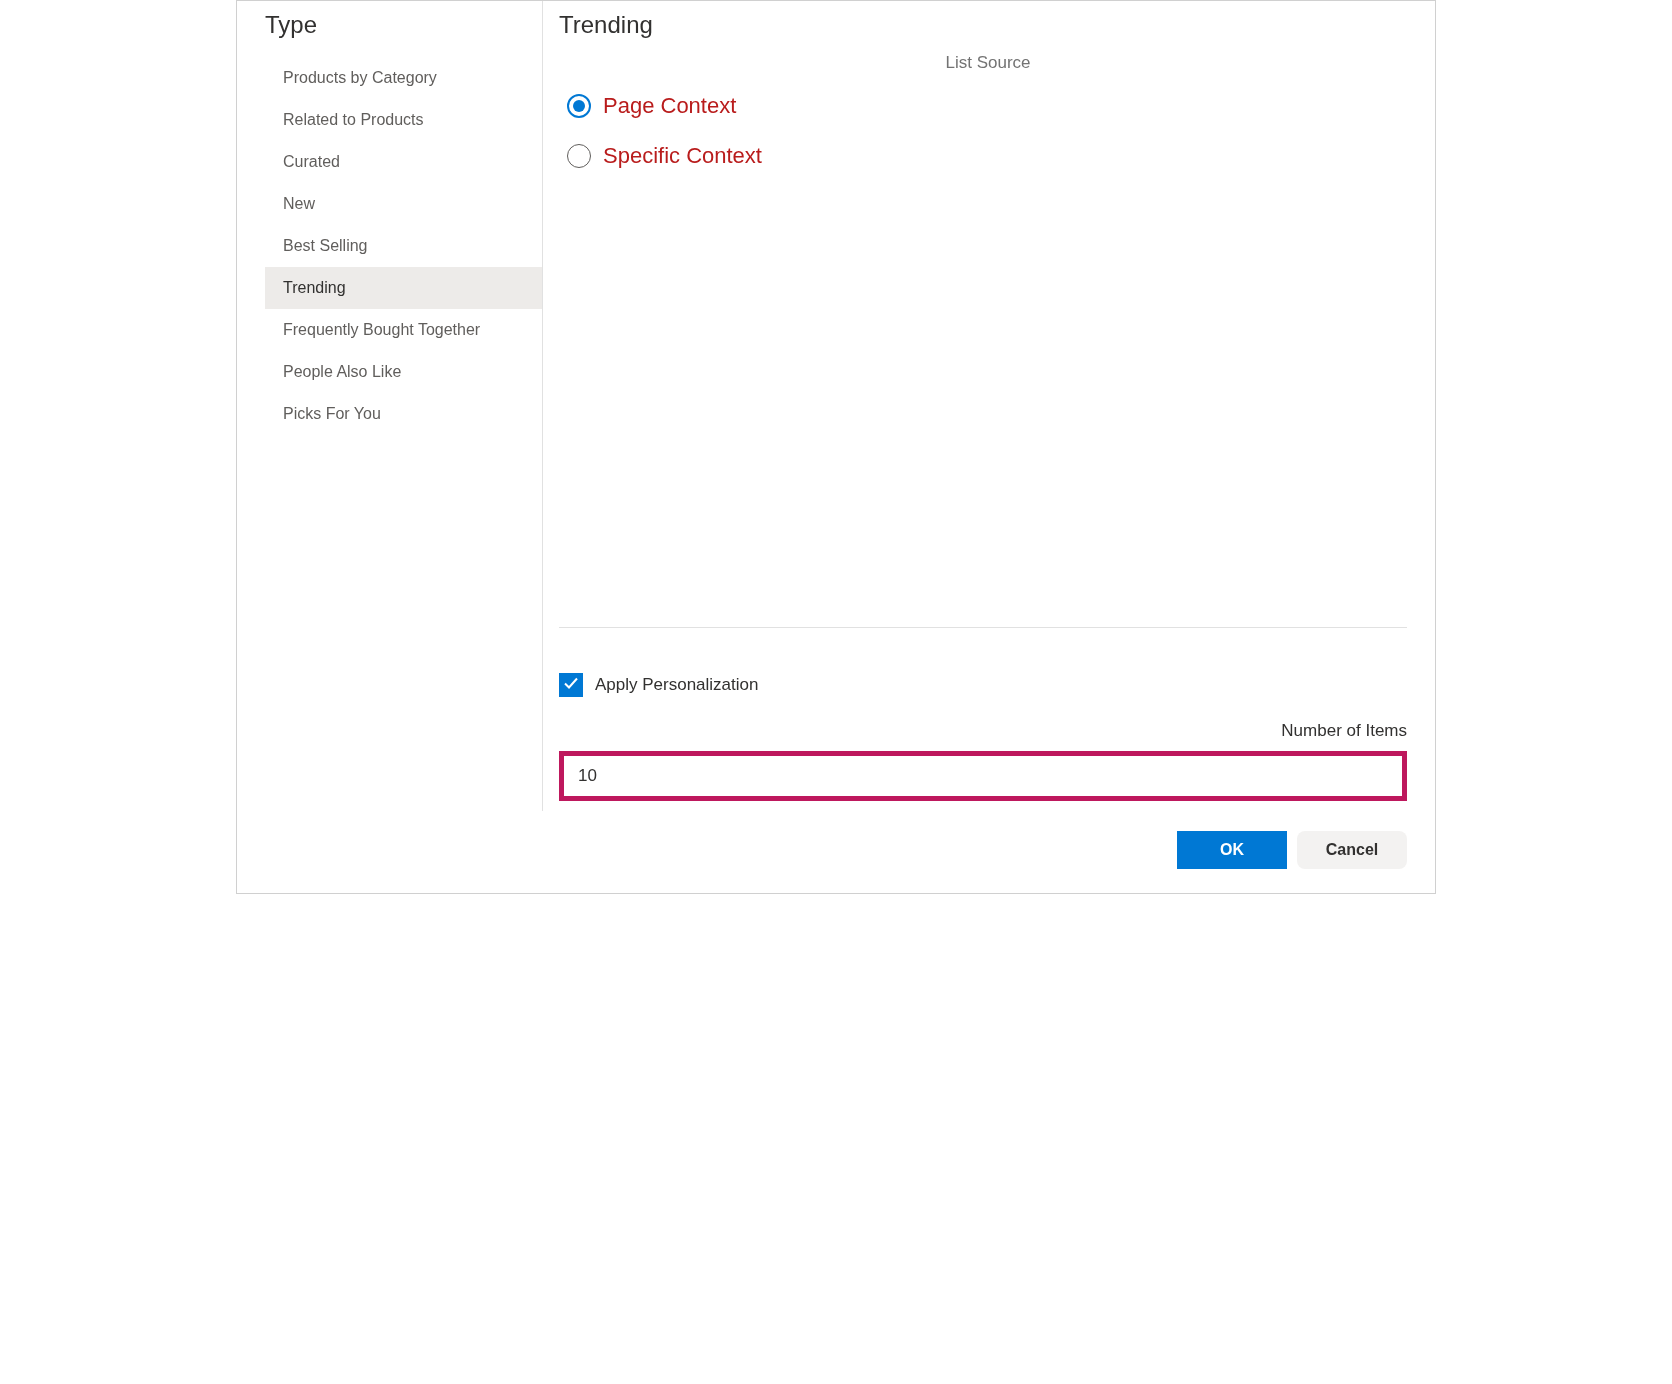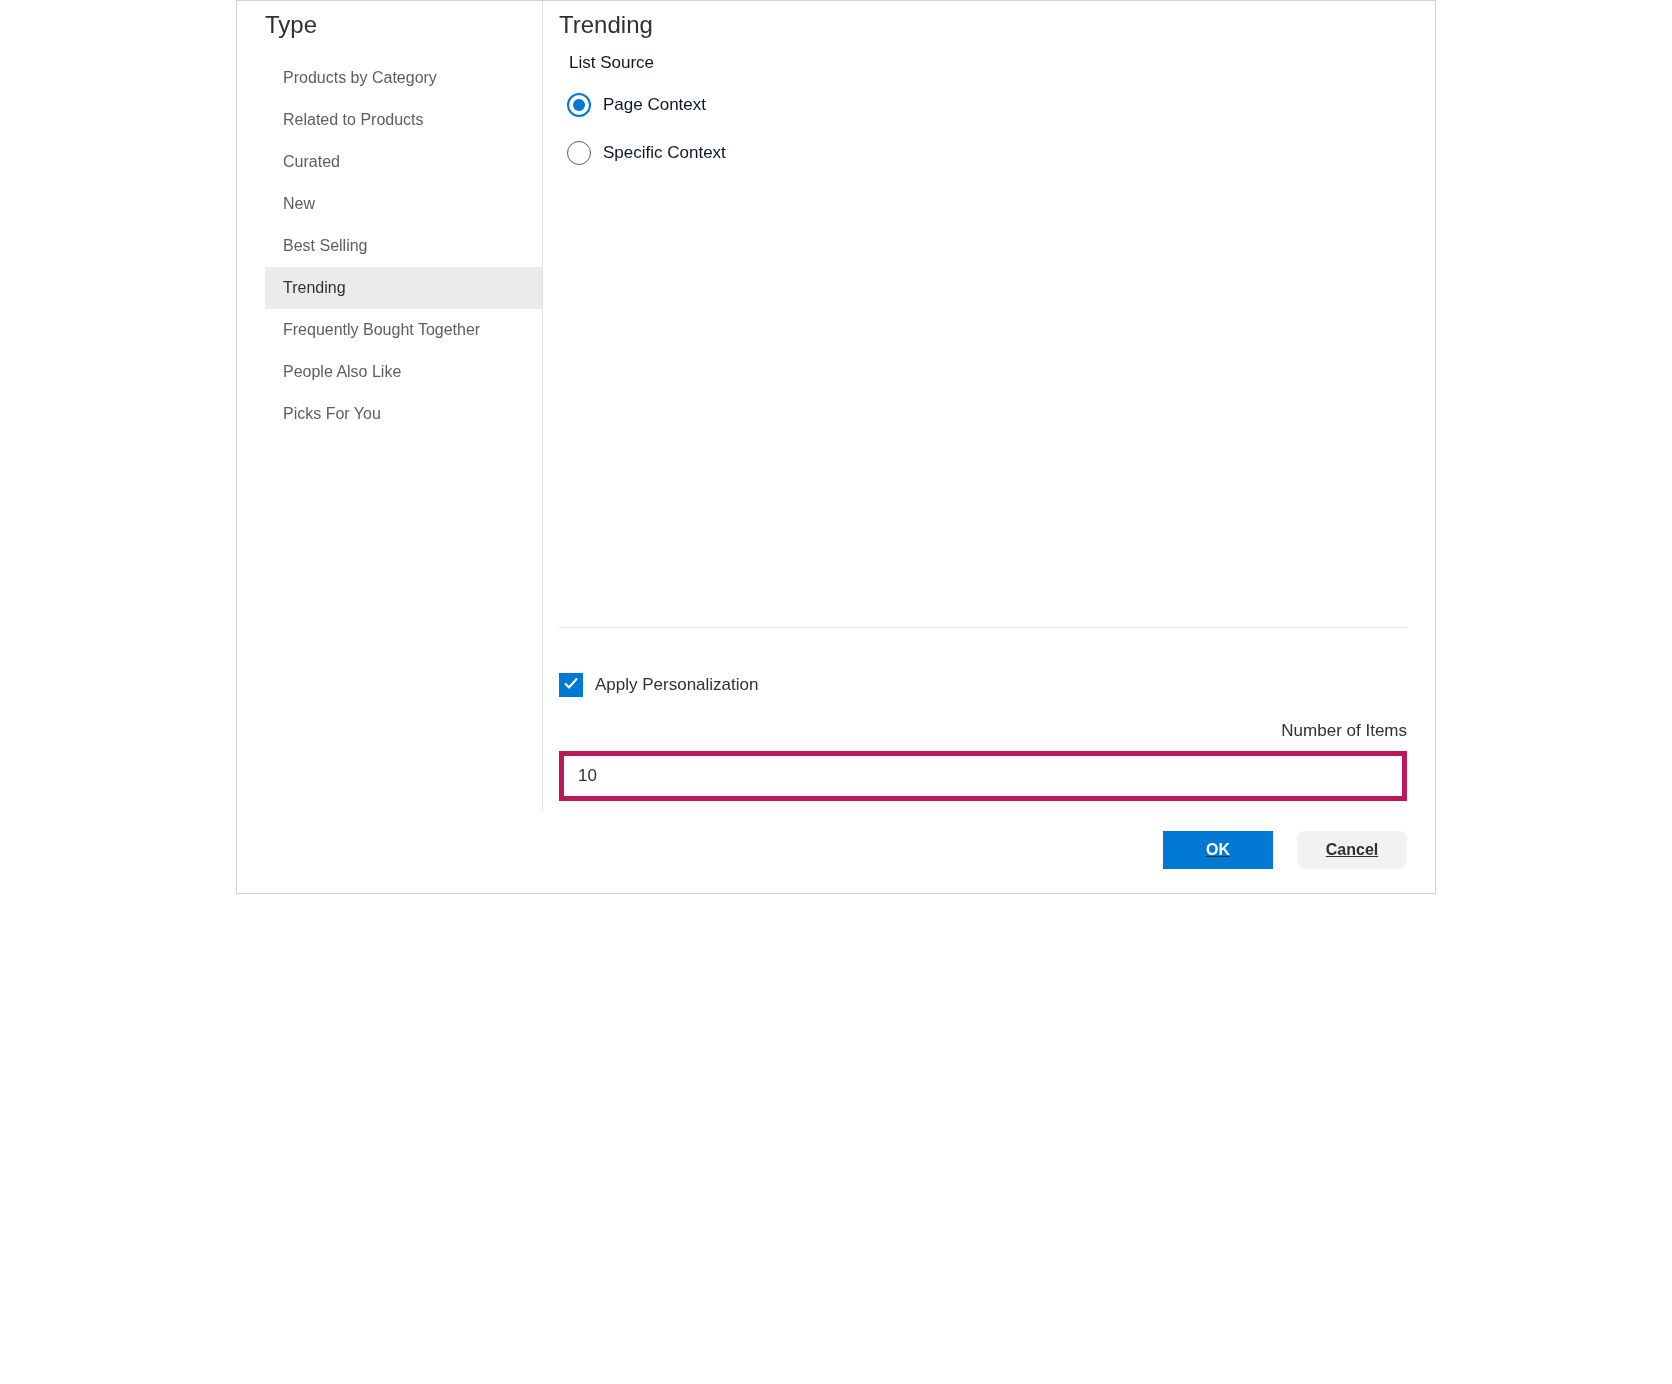--- a/index.html
+++ b/index.html
@@ -85,23 +85,24 @@
       color: #323130;
       margin-bottom: 14px;
     }
     .main-desc {
       font-size: 17px;
       color: #323130;
       margin-bottom: 42px;
     }
     .section-label {
       font-size: 17px;
-      color: #0f172a;
+      color: #737373;
       margin-left: 10px;
       margin-bottom: 20px;
+      text-align: center;
     }
     .radio-group {
       margin-left: 8px;
     }
     .radio-option {
       display: flex;
       align-items: center;
       margin-bottom: 24px;
       cursor: pointer;
     }
@@ -119,22 +120,22 @@
     .radio-circle.checked {
       border: 2px solid #0078d4;
     }
     .radio-dot {
       width: 12px;
       height: 12px;
       border-radius: 50%;
       background: #0078d4;
     }
     .radio-label {
-      font-size: 17px;
-      color: #0f172a;
+      font-size: 22px;
+      color: #b91c1c;
     }
     .spacer {
       flex: 1;
     }
     .bottom-section {
       border-top: 1px solid #e1e1e1;
       padding-top: 45px;
       padding-bottom: 10px;
     }
     .checkbox-row {
@@ -173,22 +174,21 @@
       font-size: 17px;
       border: 5px solid #be185d;
       font-family: inherit;
       color: #323130;
       outline: none;
     }
     .dialog-footer {
       display: flex;
       justify-content: flex-end;
       padding: 20px 28px 24px 28px;
-      gap: 24px;
-      text-decoration: underline;
+      gap: 10px;
     }
     .btn {
       padding: 10px 0;
       min-width: 110px;
       font-size: 16px;
       border: none;
       cursor: pointer;
       font-family: inherit;
       font-weight: 600;
     }

